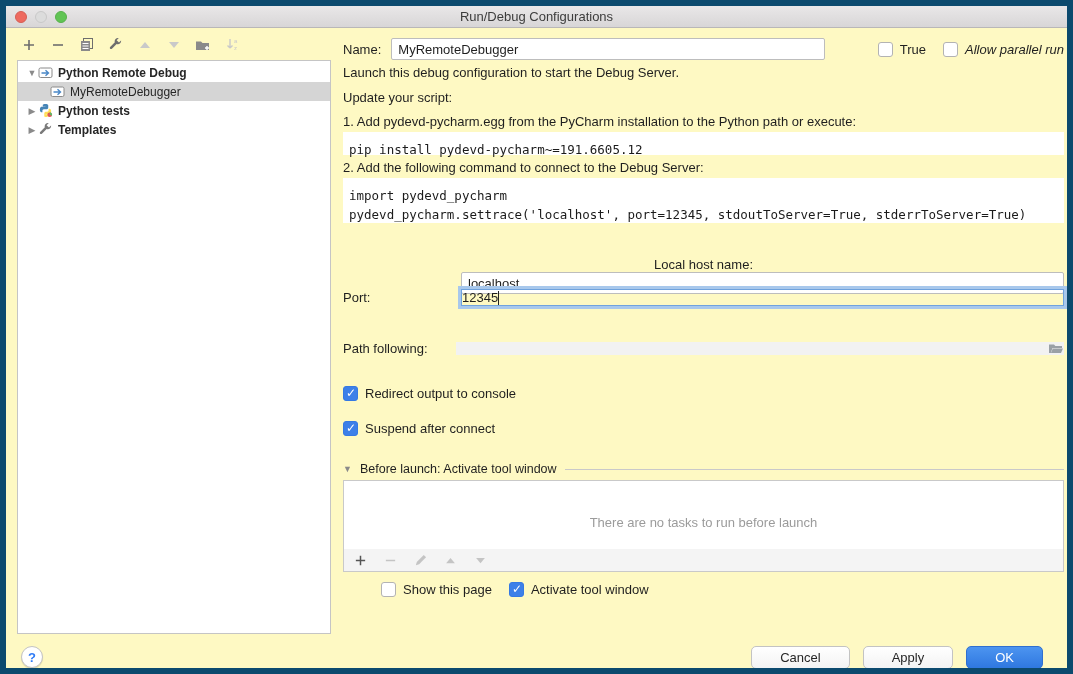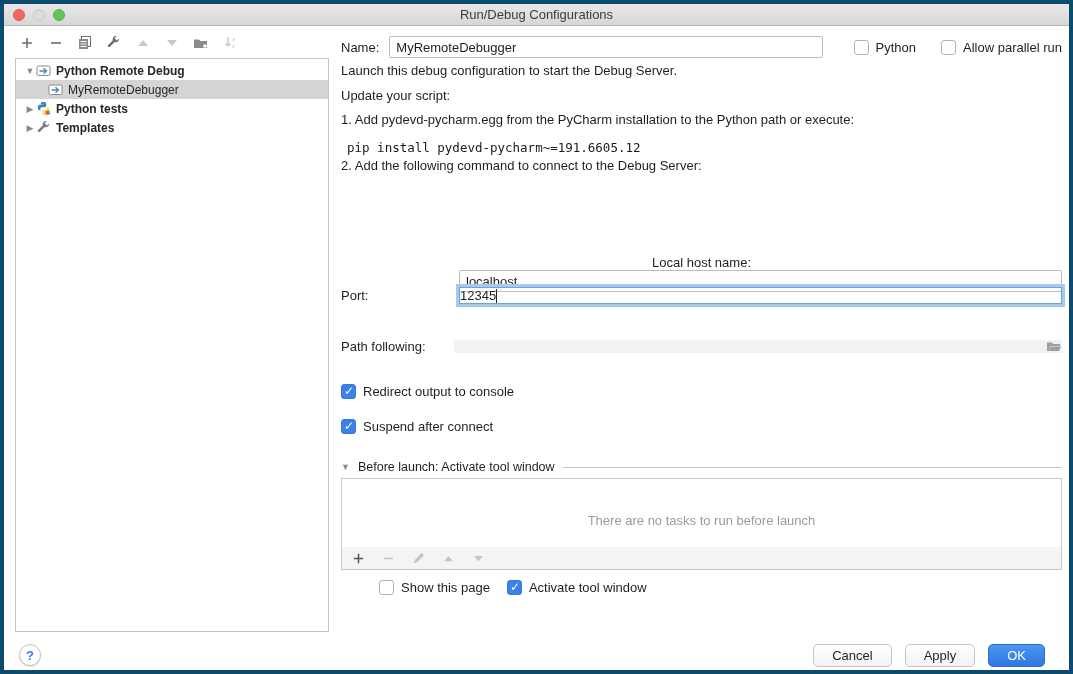--- a/index.html
+++ b/index.html
@@ -1,19 +1,19 @@
 <!DOCTYPE html>
 <html><head>
 <meta charset="utf-8">
 <style>
   * { margin:0; padding:0; box-sizing:border-box; }
   html,body { background:#9a9a9a; font-family:"Liberation Sans","DejaVu Sans",sans-serif; }
   #window {
-    position:relative; width:1073px; height:674px; background:#ffffff;
-    overflow:hidden; border:4px solid #0c4a6e; font-size:13px; color:#1f1f1f;
+    position:relative; width:1073px; height:674px; background:#fef9c3;
+    overflow:hidden; border:6px solid #0c4a6e; font-size:13px; color:#1f1f1f;
   }
   
   #titlebar {
     position:absolute; left:0; top:0; width:100%; height:22px;
     background:linear-gradient(#e9e7e8,#d8d6d7); border-bottom:1px solid #b9b7b8;
   }
   .traffic { position:absolute; top:5px; width:12px; height:12px; border-radius:50%; }
   .tl-close { left:9px;  background:#ee6a5f; border:1px solid #d55f55; }
   .tl-min   { left:29px; background:#dcdcdc; border:1px solid #c9c9c9; }
   .tl-max   { left:49px; background:#61c454; border:1px solid #58b14c; }
@@ -64,21 +64,21 @@
   #tasks-box {
     background:#fff; border:1px solid #c9c9c9; display:flex; align-items:center; justify-content:center;
   }
   #tasks-empty { color:#9b9b9b; }
   #bl-strip {
     background:#f4f4f4; border:1px solid #c9c9c9; border-top:none;
     display:flex; align-items:center; gap:13px; padding-left:8px;
   }
   
   .btn {
-    height:23px; padding:0 18px; border:1px solid #c3c3c3; border-radius:5px;
+    height:23px; padding:0 28px; border:1px solid #c3c3c3; border-radius:5px;
     background:linear-gradient(#ffffff,#f3f3f3); font-size:13px; color:#262626;
     display:flex; align-items:center; justify-content:center;
   }
   .btn-primary {
     background:linear-gradient(#4c94f0,#2f78e0); border-color:#2f6fd0; color:#fff;
   }
   #footer-buttons { position:absolute; right:24px; top:640px; display:flex; gap:13px; }
   #help-btn {
     position:absolute; left:15px; top:640px; width:22px; height:22px; border-radius:50%;
     background:#fff; border:1px solid #c4c4c4; box-shadow:0 1px 1px rgba(0,0,0,.12);
@@ -191,33 +191,34 @@
     </div>
   </div>
 
   <div id="main">
 
     <div class="abs row" style="left:0; top:32px; width:721px;">
       <span>Name:</span>
       <input class="text" style="margin-left: 10px; width: 434px;" value="MyRemoteDebugger">
       <span style="margin-left:auto;" class="row">
         <span class="cb" data-checked="false"></span>
-        <span class="cb-label">Python</span>
-      </span>
-      <span class="row" style="margin-left:25px;">
+        <span class="cb-label">True</span>
+      </span>
+      <span class="row" style="margin-left:17px;font-style:italic;">
         <span class="cb" data-checked="false"></span>
         <span class="cb-label">Allow parallel run</span>
       </span>
     </div>
 
     <div class="abs" style="left:0; top:59px;">Launch this debug configuration to start the Debug Server.</div>
     <div class="abs" style="left:0; top:84px;">Update your script:</div>
     <div class="abs" style="left:0; top:108px;">1. Add pydevd-pycharm.egg from the PyCharm installation to the Python path or execute:</div>
     <div class="abs codeblock" style="left:0; top:126px; width:721px; height:23px;">pip install pydevd-pycharm~=191.6605.12</div>
     <div class="abs" style="left:0; top:154px;">2. Add the following command to connect to the Debug Server:</div>
+    <div class="abs codeblock" style="left:0; top:172px; width:721px; height:45px;"><span>import pydevd_pycharm</span><br><span>pydevd_pycharm.settrace('localhost', port=12345, stdoutToServer=True, stderrToServer=True)</span></div>
 
     <div class="abs row" style="left:0; top:251px; width:721px;flex-direction:column;">
       <span>Local host name:</span>
       <input class="text" style="margin-left: auto; width: 603px;" value="localhost">
     </div>
 
     <div class="abs row" style="left:0; top:283px; width:721px;">
       <span>Port:</span>
       <span class="text focus-ring row" style="margin-left:auto; width:603px;">
         <span>12345</span>

